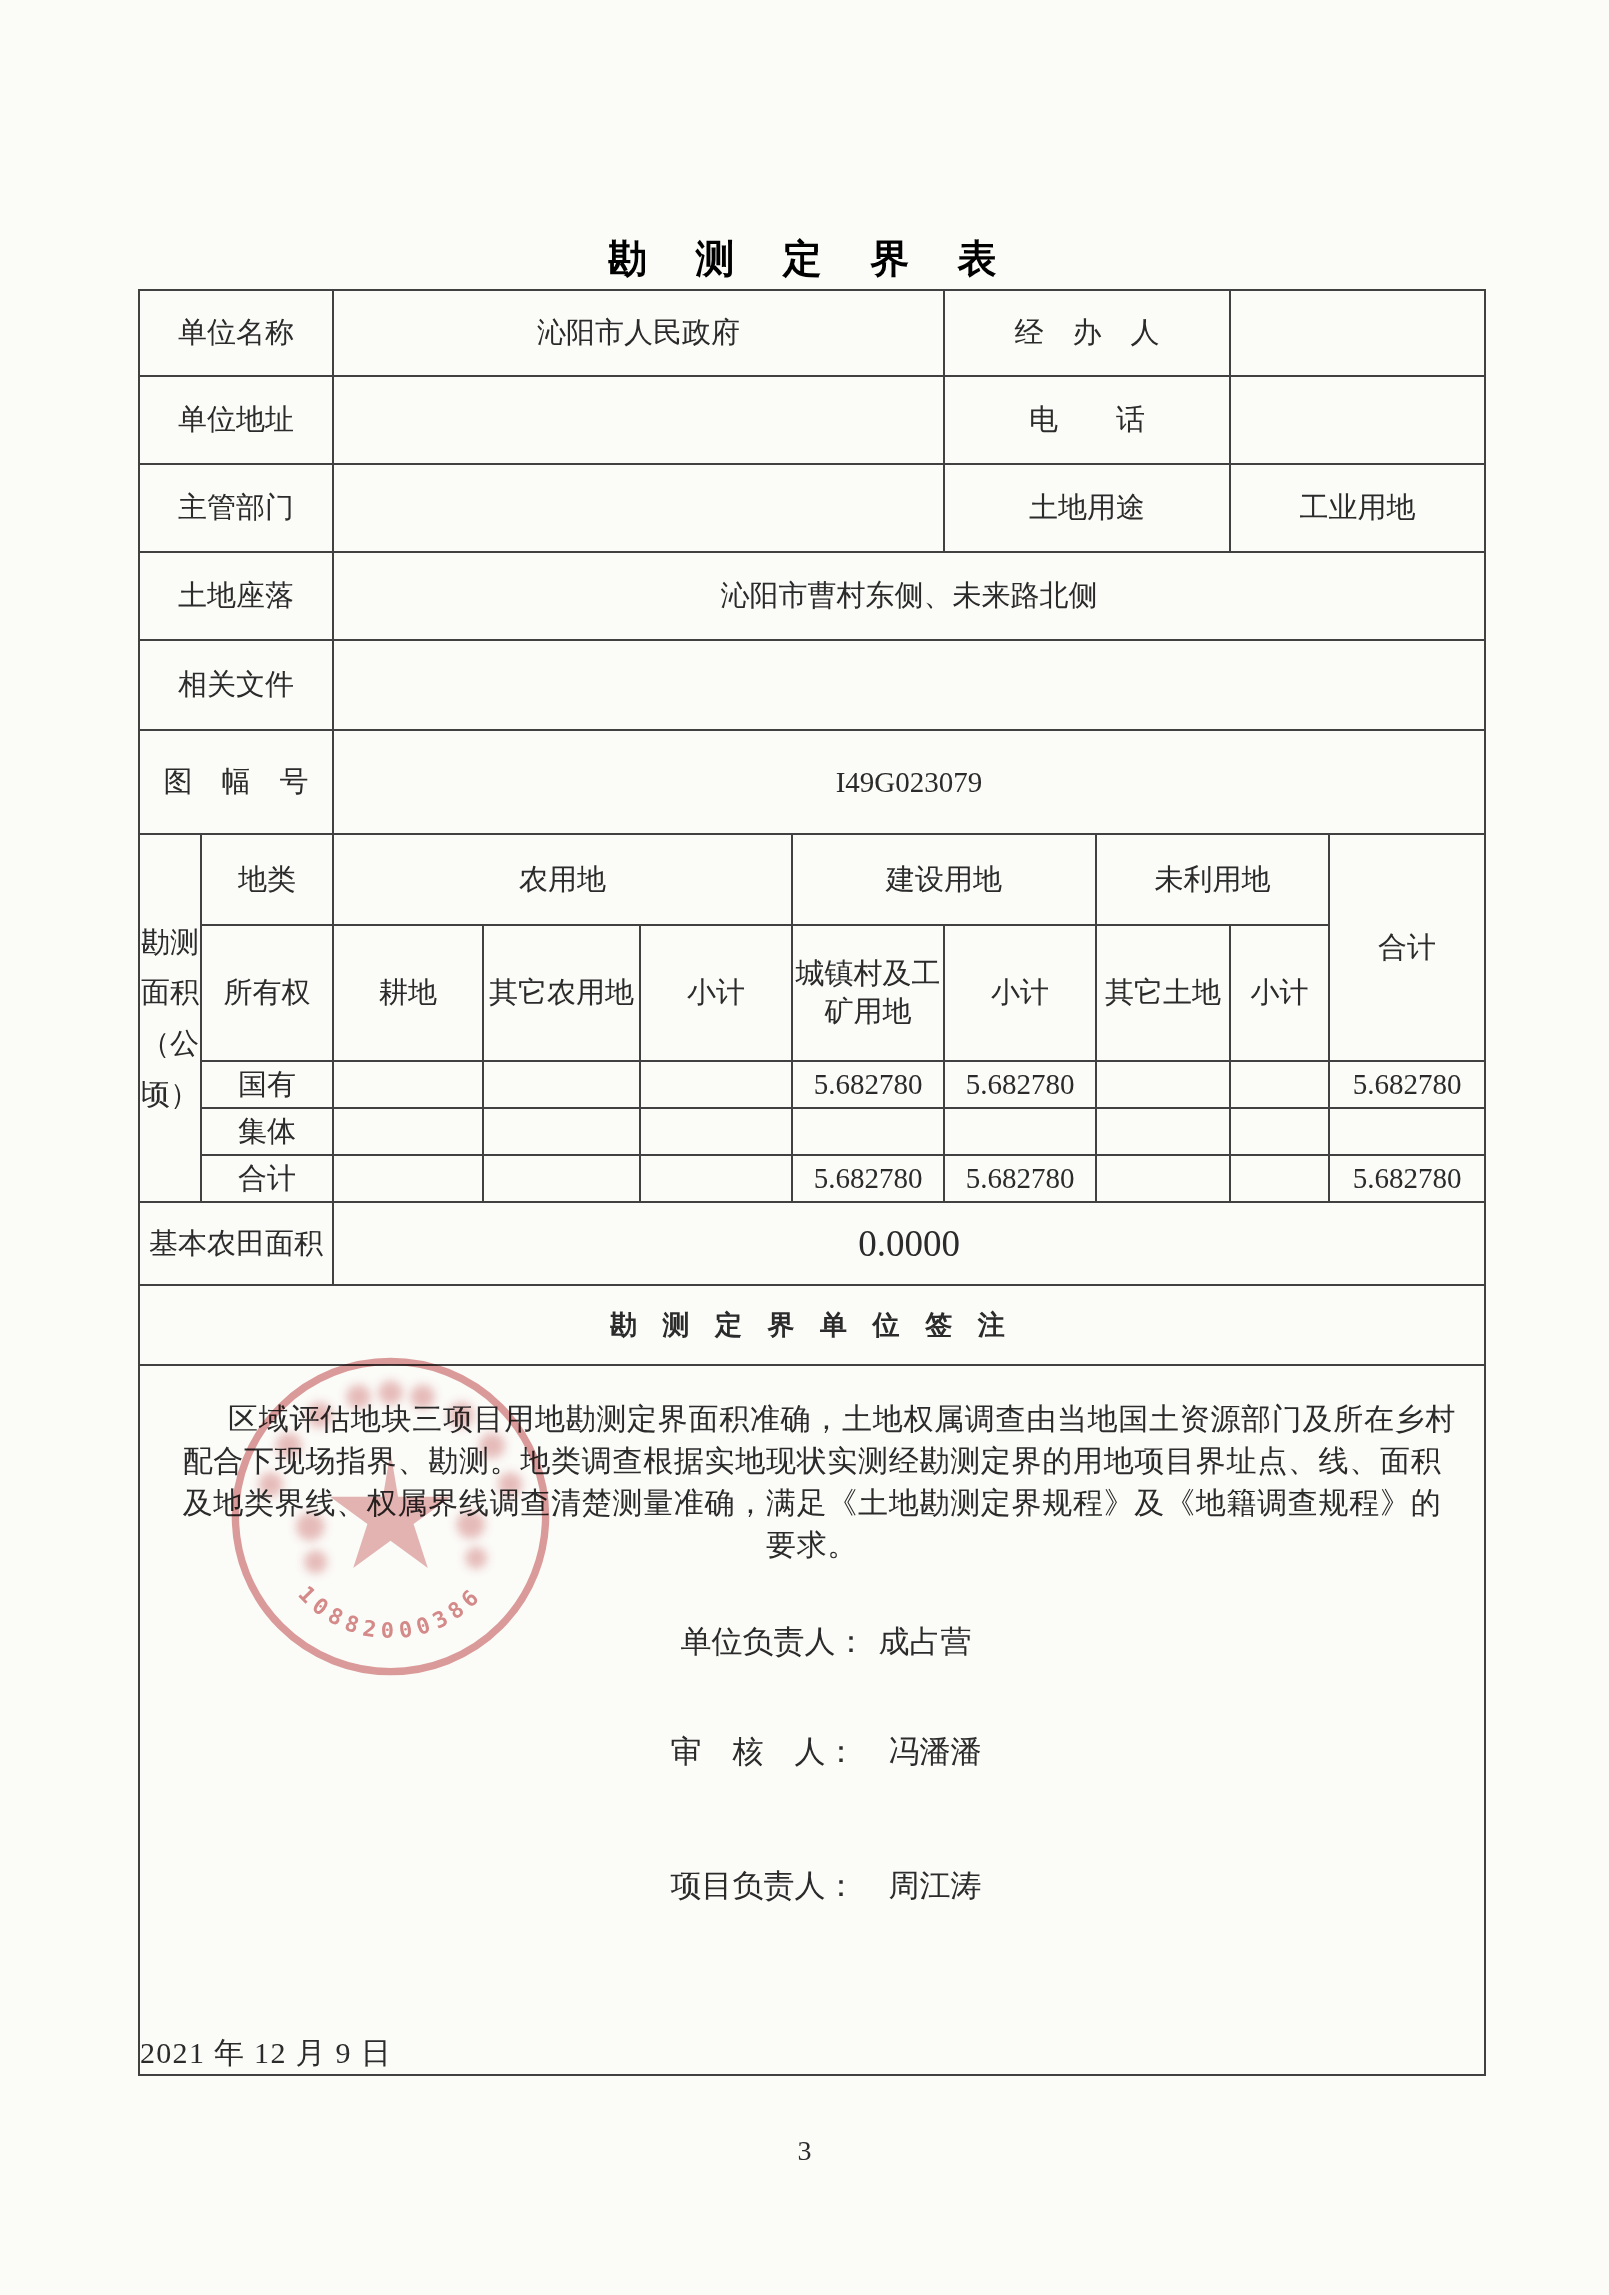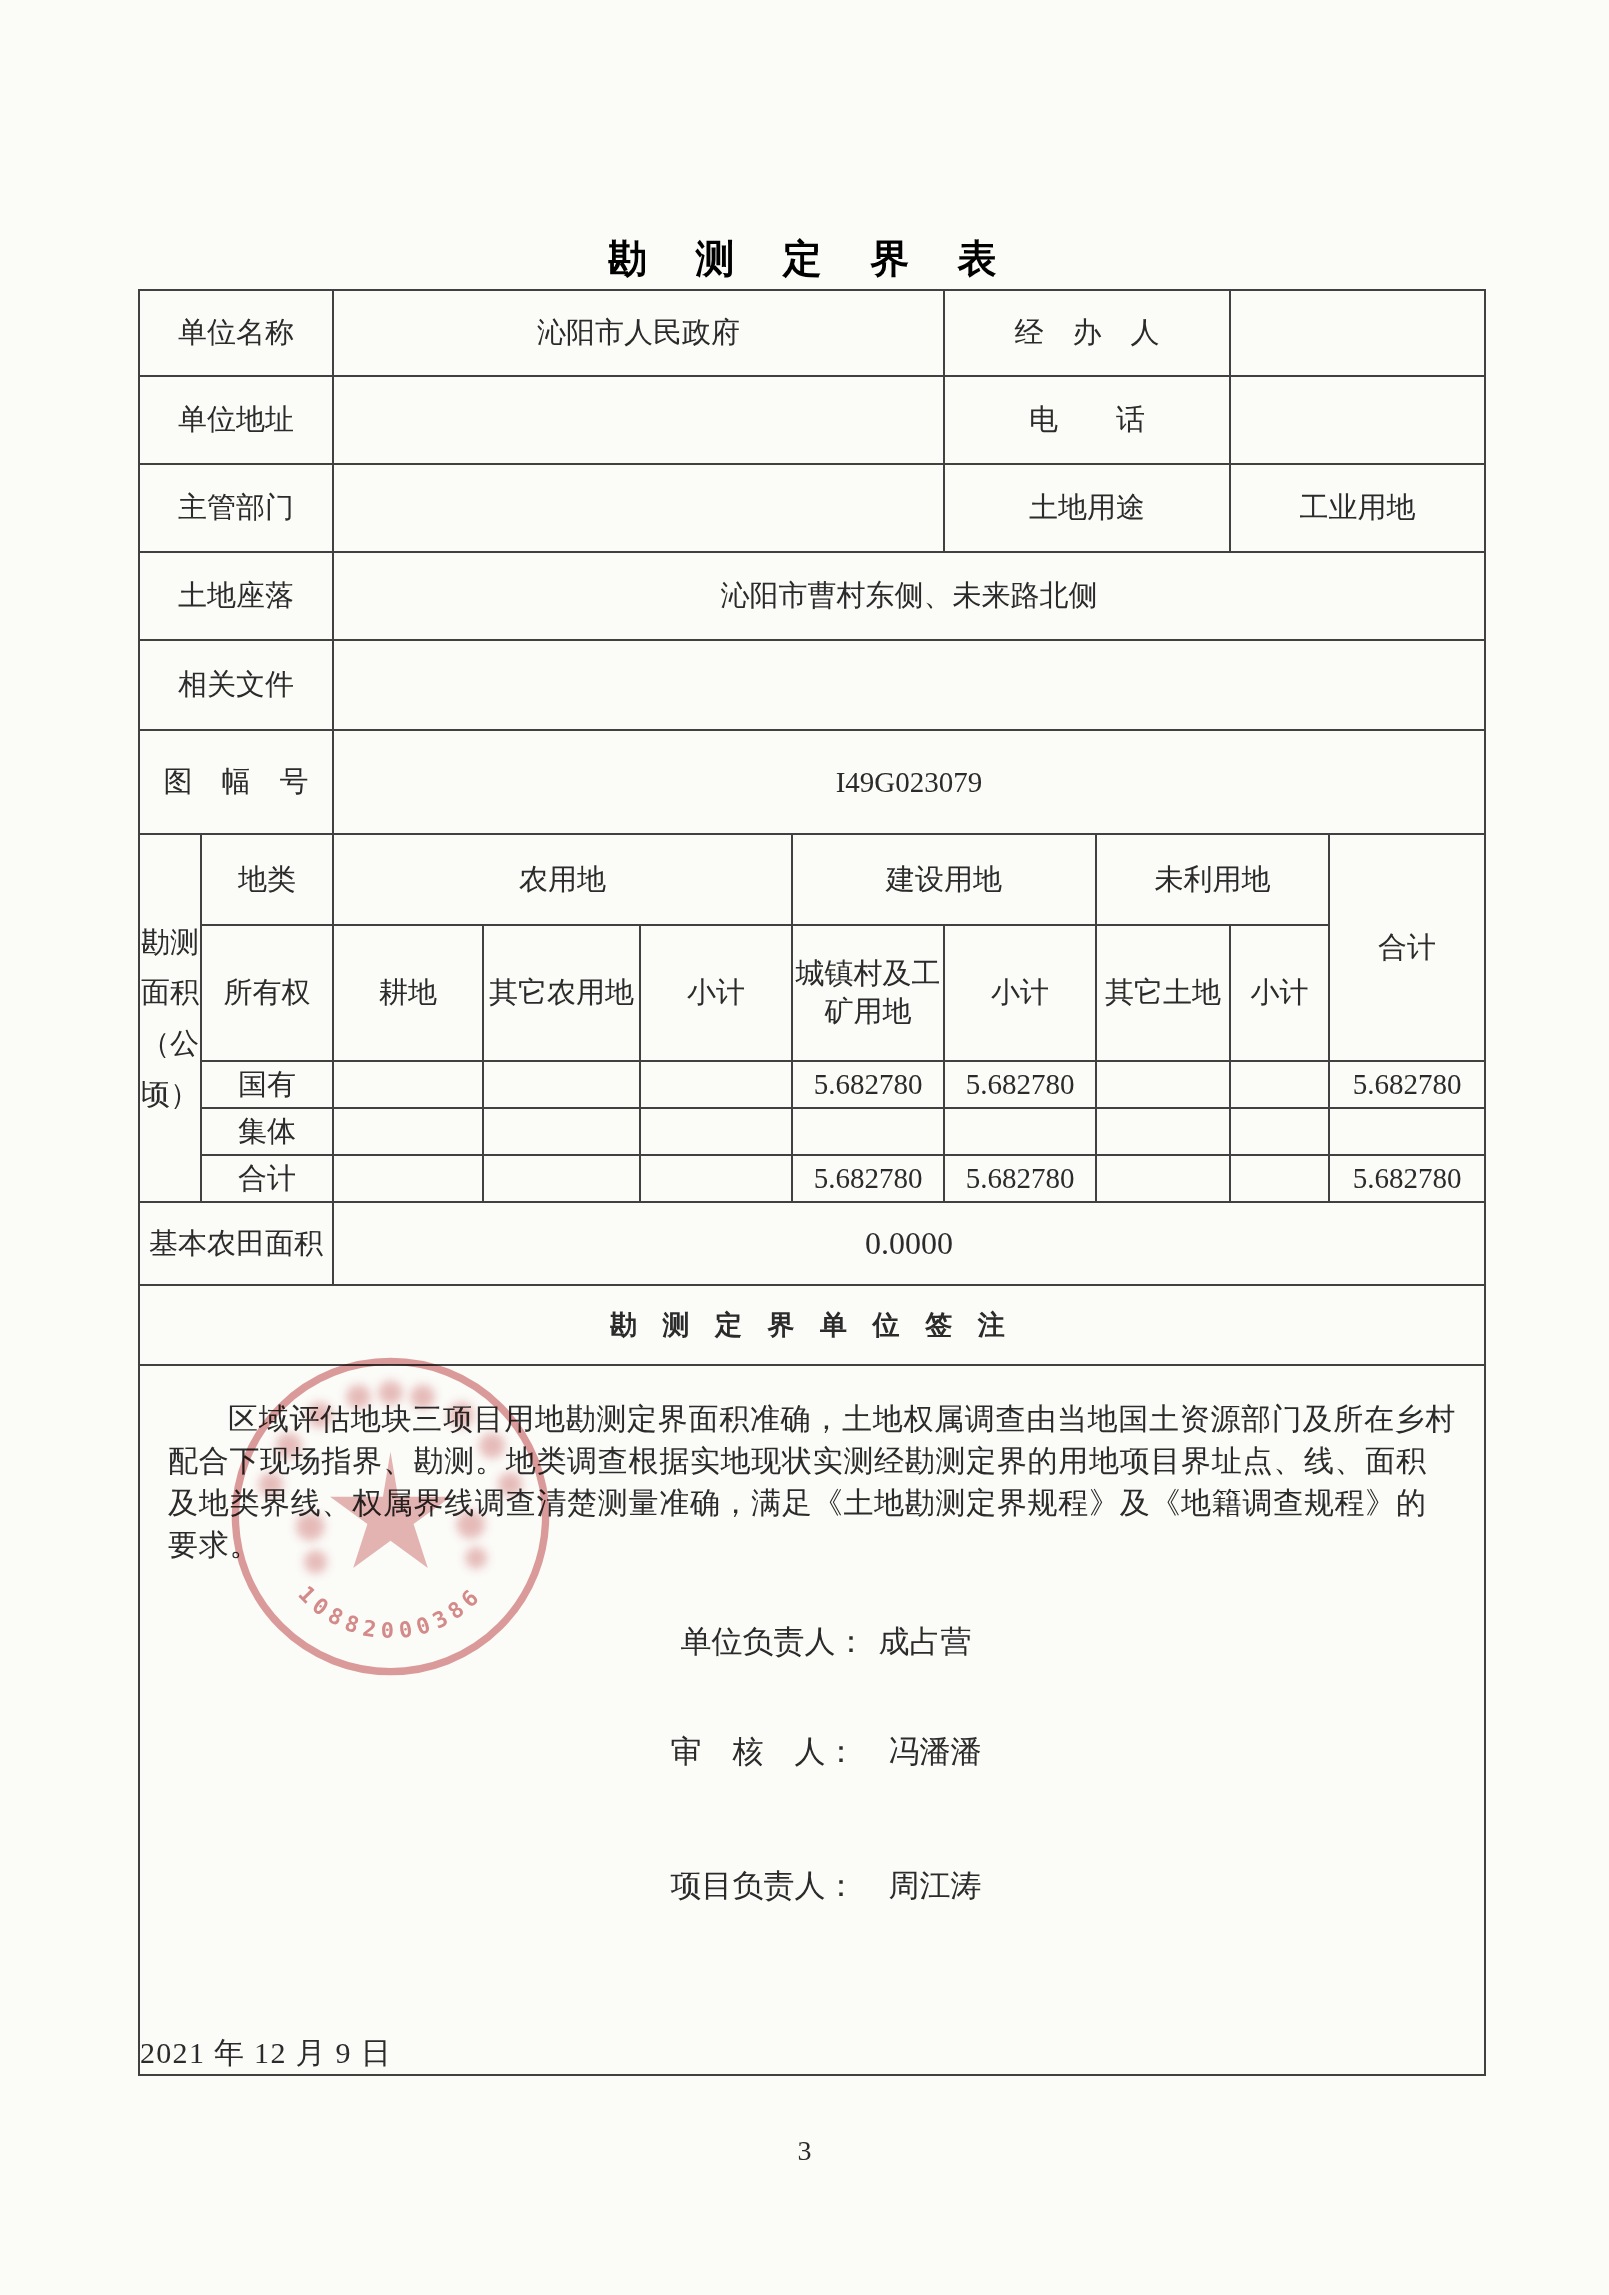--- a/index.html
+++ b/index.html
@@ -33,21 +33,21 @@
   td.side-label{
     font-size:25.4px;line-height:1.75;
     word-break:break-all;padding:0 4px;
   }
   td.small{font-size:27px;line-height:1.3;padding:0 2.7px;word-break:break-all;}
   td.num{font-size:27px;font-family:"Liberation Serif","DejaVu Serif",serif;}
   td.sign-cell{vertical-align:top;text-align:left;}
   .para{
     margin:32px 28px 0 28px;
     font-size:30px;line-height:1.40;
-    text-indent:2em;text-align:left;
+    text-indent:2em;text-align:center;
     letter-spacing:0.7px;
   }
   .sig-line{margin-left:28px;font-size:31px;}
   .sig-1{margin-top:55px;}
   .sig-2{margin-top:68px;}
   .sig-3{margin-top:92px;}
   .sig-name-close{margin-left:12px;}
   .sig-name{margin-left:32px;}
   .date-line{
     margin:126px 25.4px 0 0;
@@ -168,21 +168,21 @@
         <td class="num"></td>
         <td class="num">5.682780</td>
         <td class="num">5.682780</td>
         <td class="num"></td>
         <td class="num"></td>
         <td class="num">5.682780</td>
       </tr>
 
       <tr style="height:83px">
         <td colspan="2">基本农田面积</td>
-        <td colspan="8" class="num" style="font-size:32px">0.0000</td>
+        <td colspan="8" class="num" style="font-size:37px">0.0000</td>
       </tr>
 
       <tr style="height:80px">
         <td colspan="10" style="letter-spacing:9.4px;font-weight:bold;font-size:27px">勘 测 定 界 单 位 签 注</td>
       </tr>
 
       <tr>
         <td colspan="10" class="sign-cell">
           <div class="para">区域评估地块三项目用地勘测定界面积准确，土地权属调查由当地国土资源部门及所在乡村配合下现场指界、勘测。地类调查根据实地现状实测经勘测定界的用地项目界址点、线、面积及地类界线、权属界线调查清楚测量准确，满足《土地勘测定界规程》及《地籍调查规程》的要求。</div>
           <div class="sig-line sig-1">

